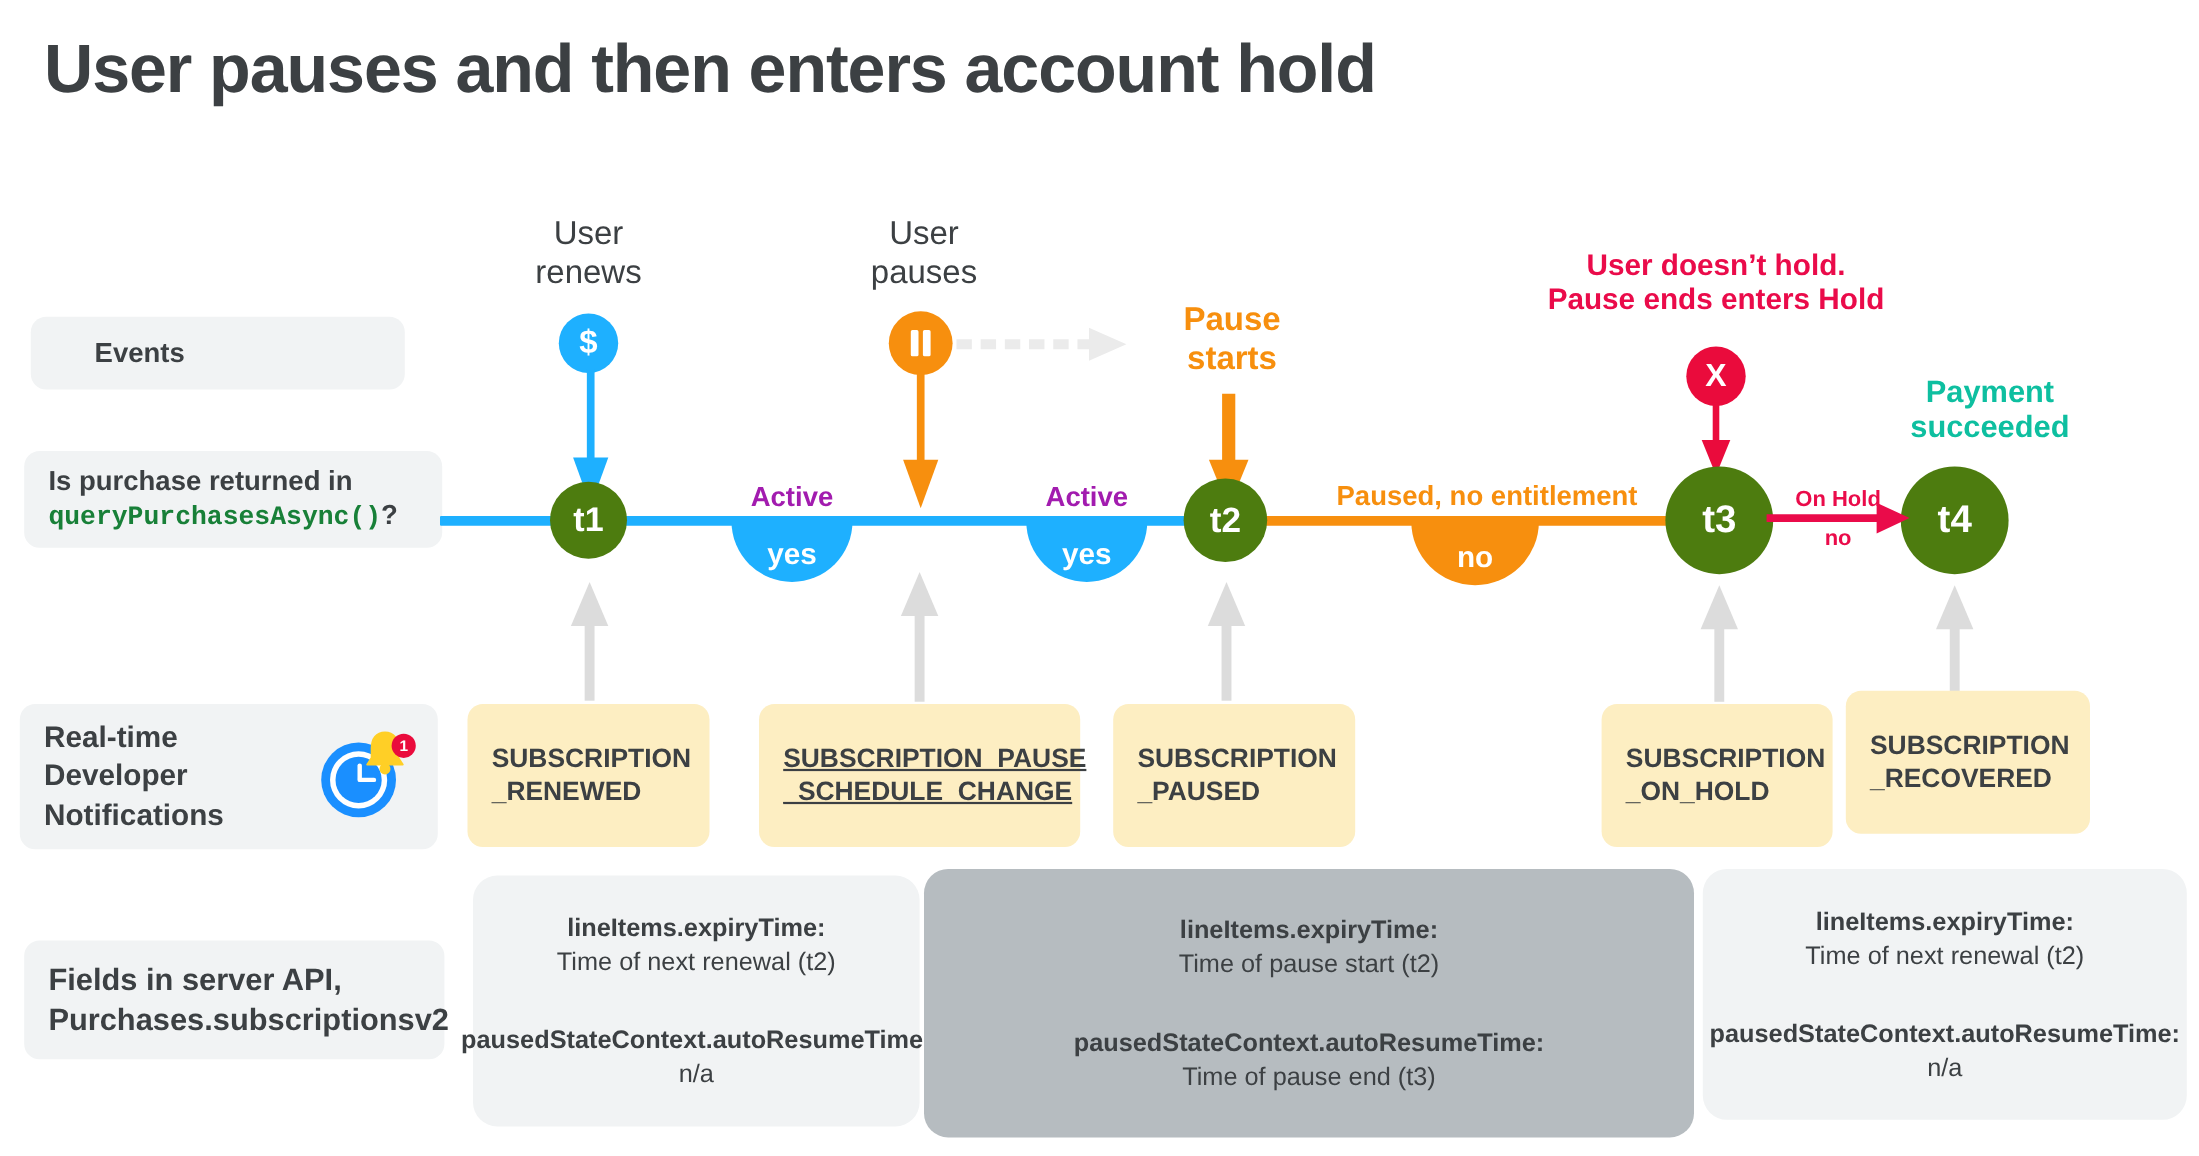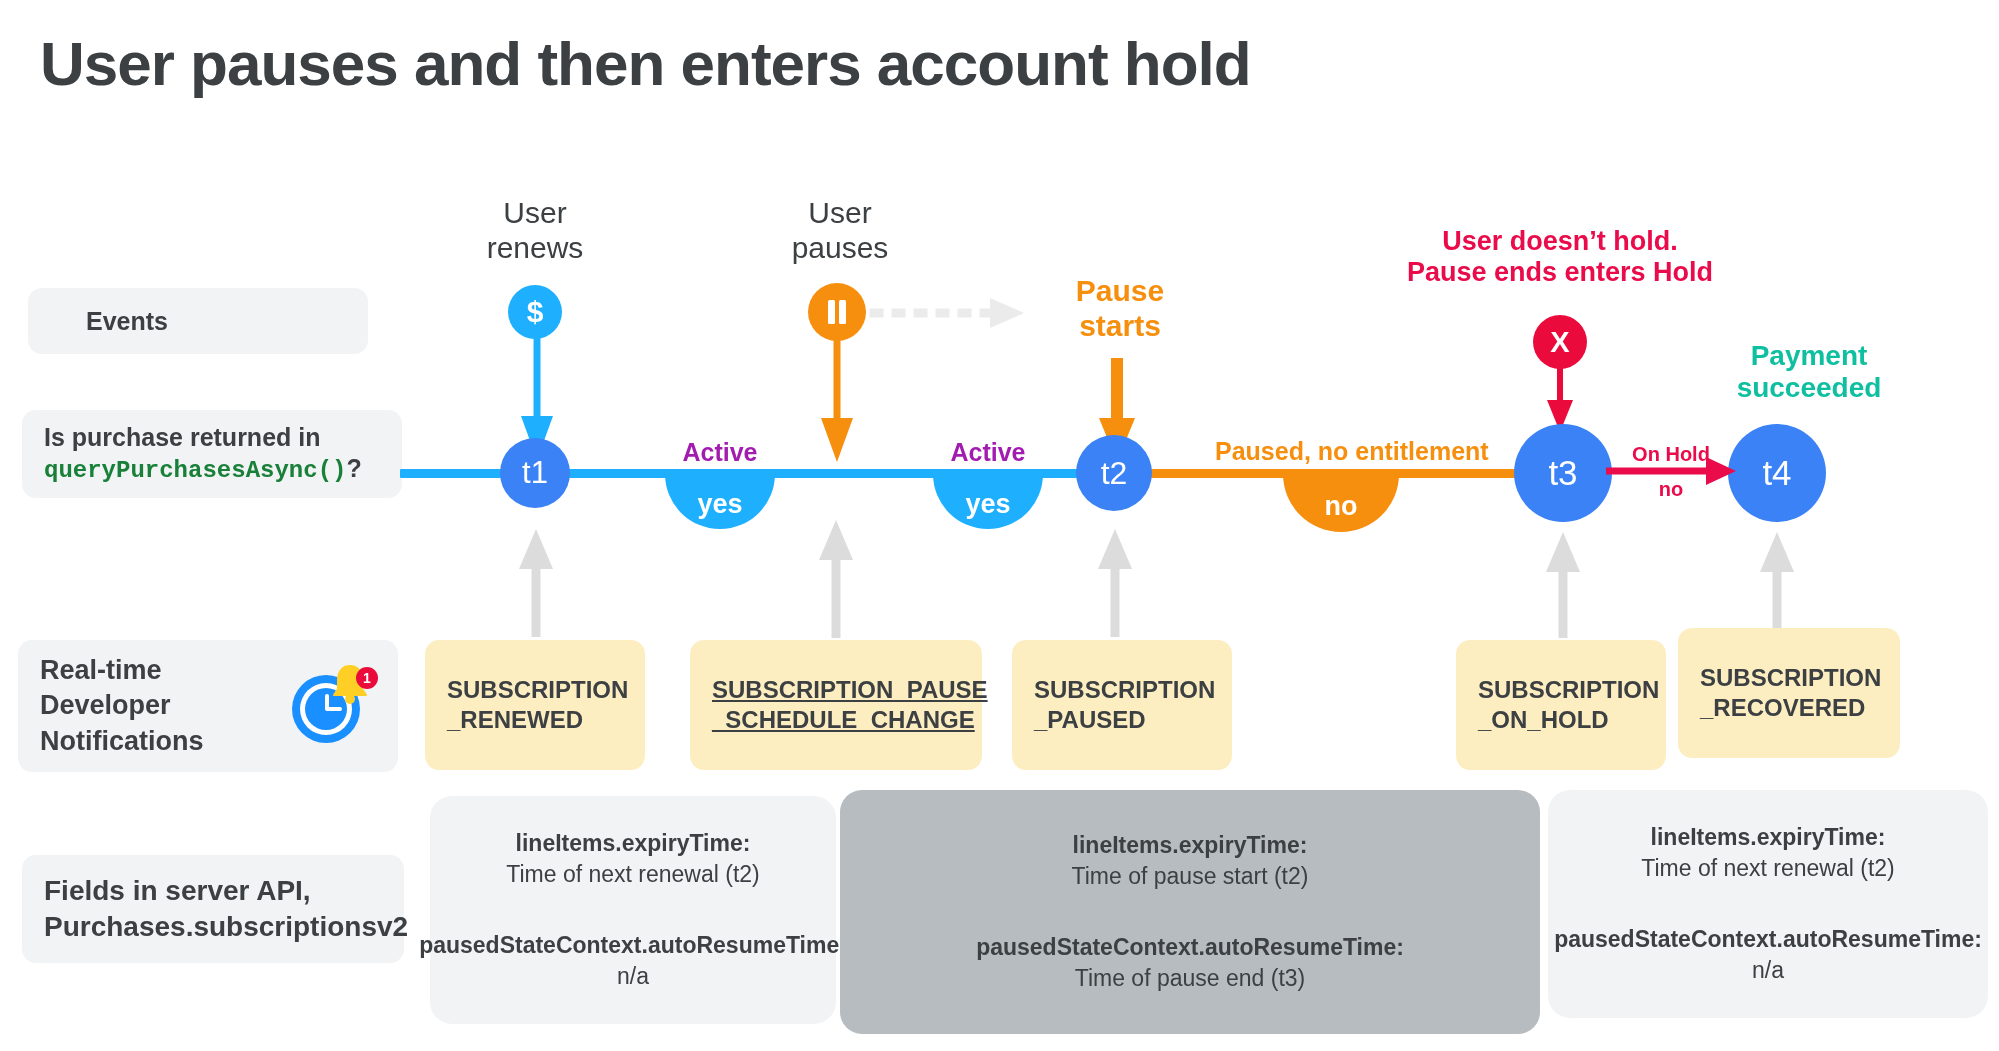--- a/index.html
+++ b/index.html
@@ -55,23 +55,23 @@
   .bell{position:absolute;left:40px;top:0px;width:40px;height:44px;}
   .badge{position:absolute;left:66px;top:4px;width:22px;height:22px;border-radius:50%;
     background:#ea0b3c;color:#fff;font-size:14px;font-weight:700;display:flex;align-items:center;justify-content:center;}
 
   
   .tl-seg{position:absolute;height:9px;border-radius:1px;}
   .tl-blue{background:#1eb0ff;}
   .tl-orange{background:#f78f0e;}
 
   .node{
-    position:absolute;border-radius:50%;background:#3b82f6;
+    position:absolute;border-radius:50%;background:#4d7c0f;
     display:flex;align-items:center;justify-content:center;
-    color:#ffffff;font-weight:400;
+    color:#ffffff;font-weight:700;
   }
 
   .halfcircle{
     position:absolute;
     border-bottom-left-radius:1000px;border-bottom-right-radius:1000px;
     display:flex;align-items:center;justify-content:center;
     color:#fff;font-weight:700;font-size:27px;padding-top:6px;box-sizing:border-box;
   }
   .hc-blue{background:#1eb0ff;}
   .hc-orange{background:#f78f0e;}

